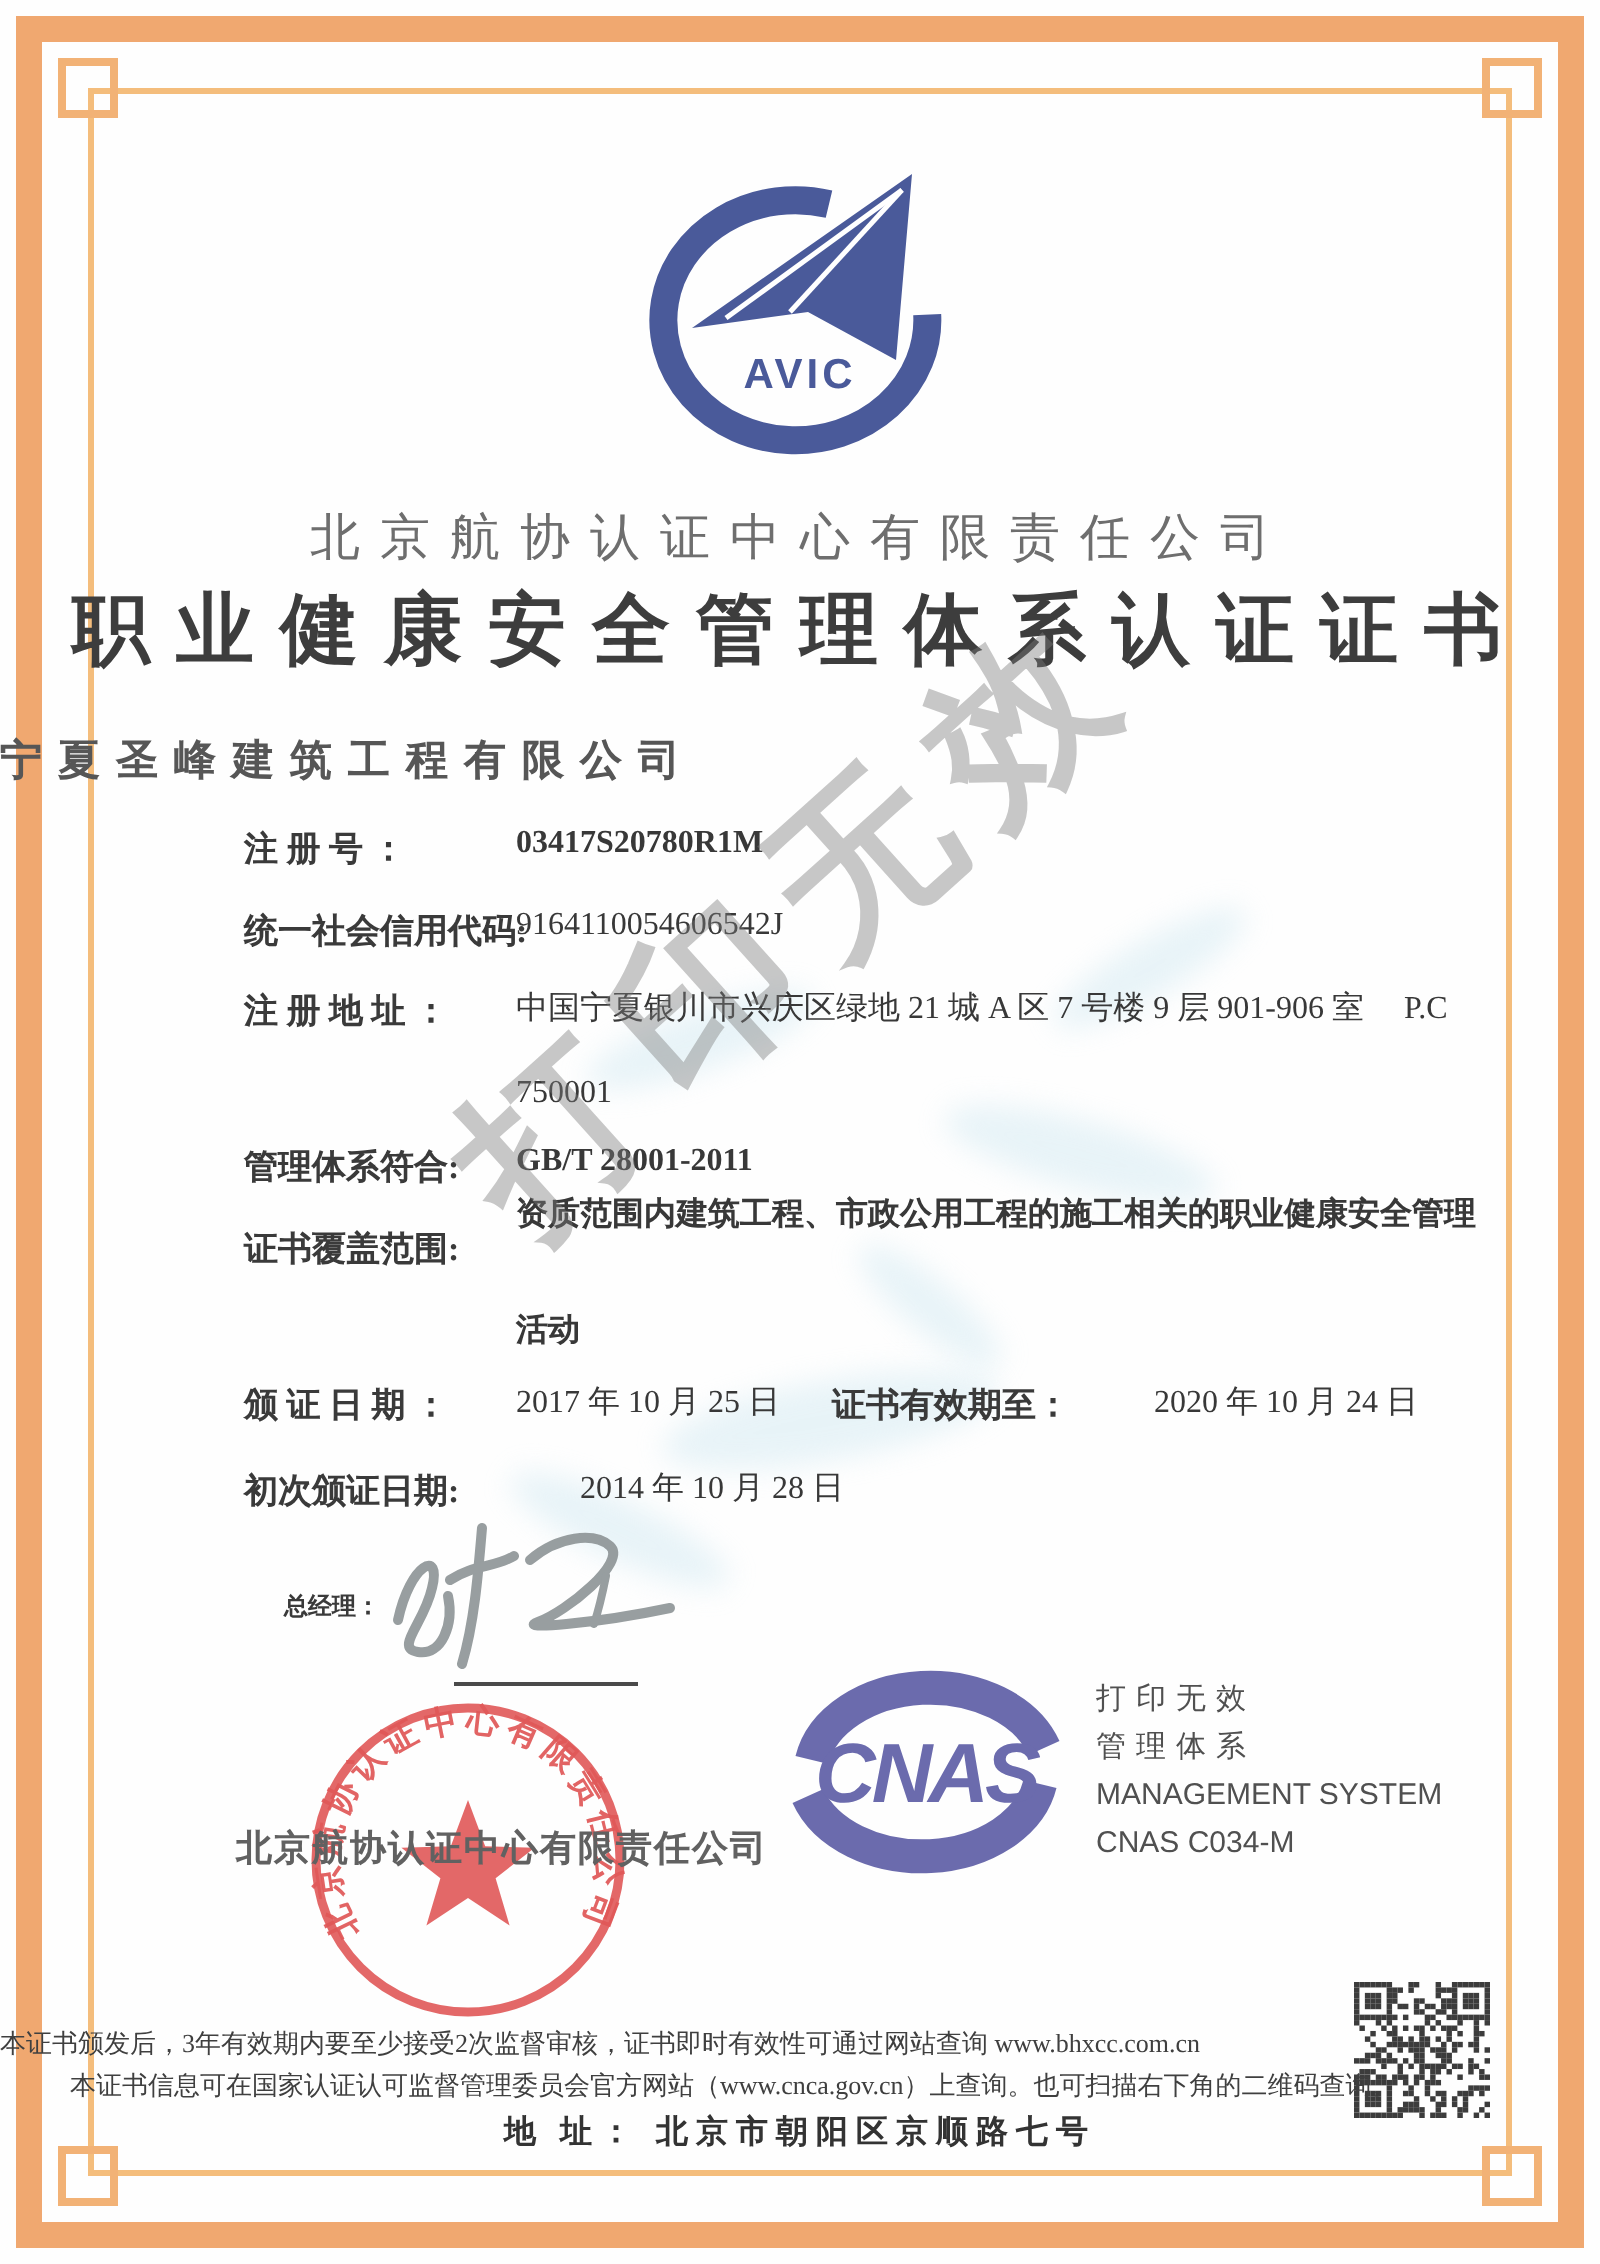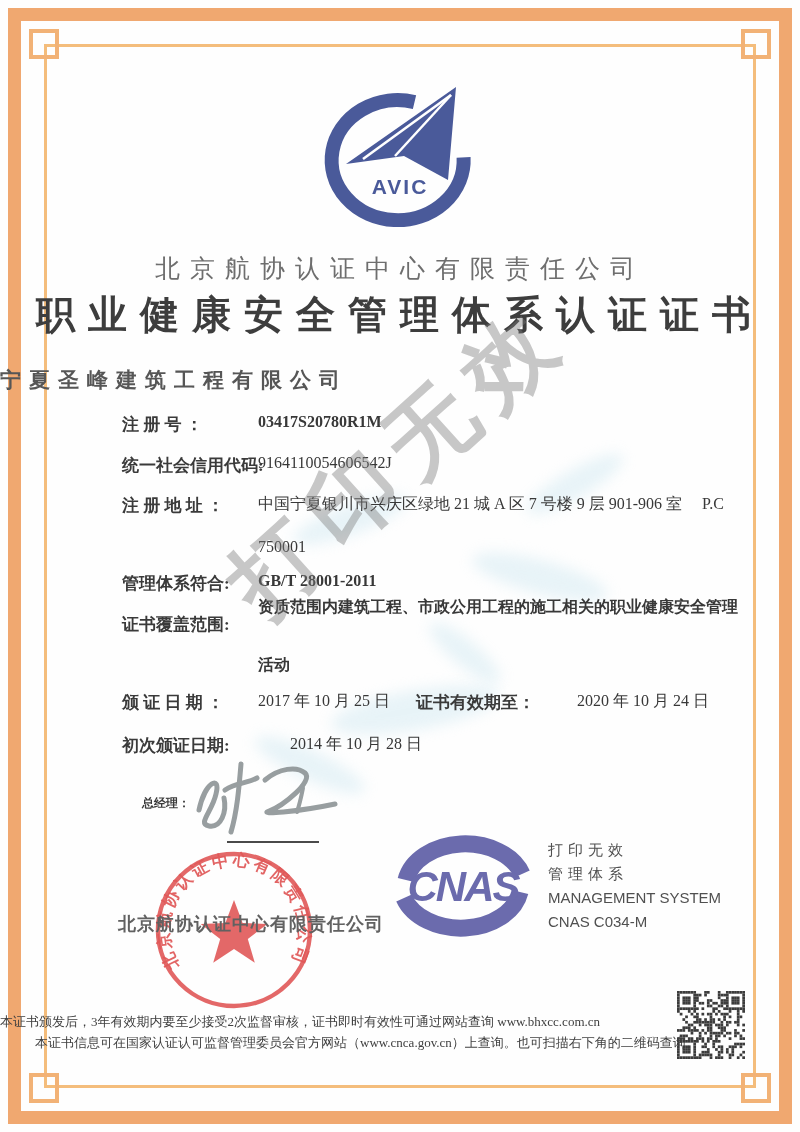--- a/index.html
+++ b/index.html
@@ -460,14 +460,15 @@
         <rect x="15" y="24" width="1" height="1"></rect>
         <rect x="16" y="24" width="1" height="1"></rect>
         <rect x="19" y="24" width="1" height="1"></rect>
         <rect x="22" y="24" width="1" height="1"></rect>
         <rect x="24" y="24" width="1" height="1"></rect>
       </g>
     </svg>
 
   <div class="note note1">本证书颁发后，3年有效期内要至少接受2次监督审核，证书即时有效性可通过网站查询  www.bhxcc.com.cn</div>
   <div class="note note2">本证书信息可在国家认证认可监督管理委员会官方网站（www.cnca.gov.cn）上查询。也可扫描右下角的二维码查询。</div>
+  <div class="footer-address">地 址： 北京市朝阳区京顺路七号</div>
 
 </div>
 
 </body></html>

